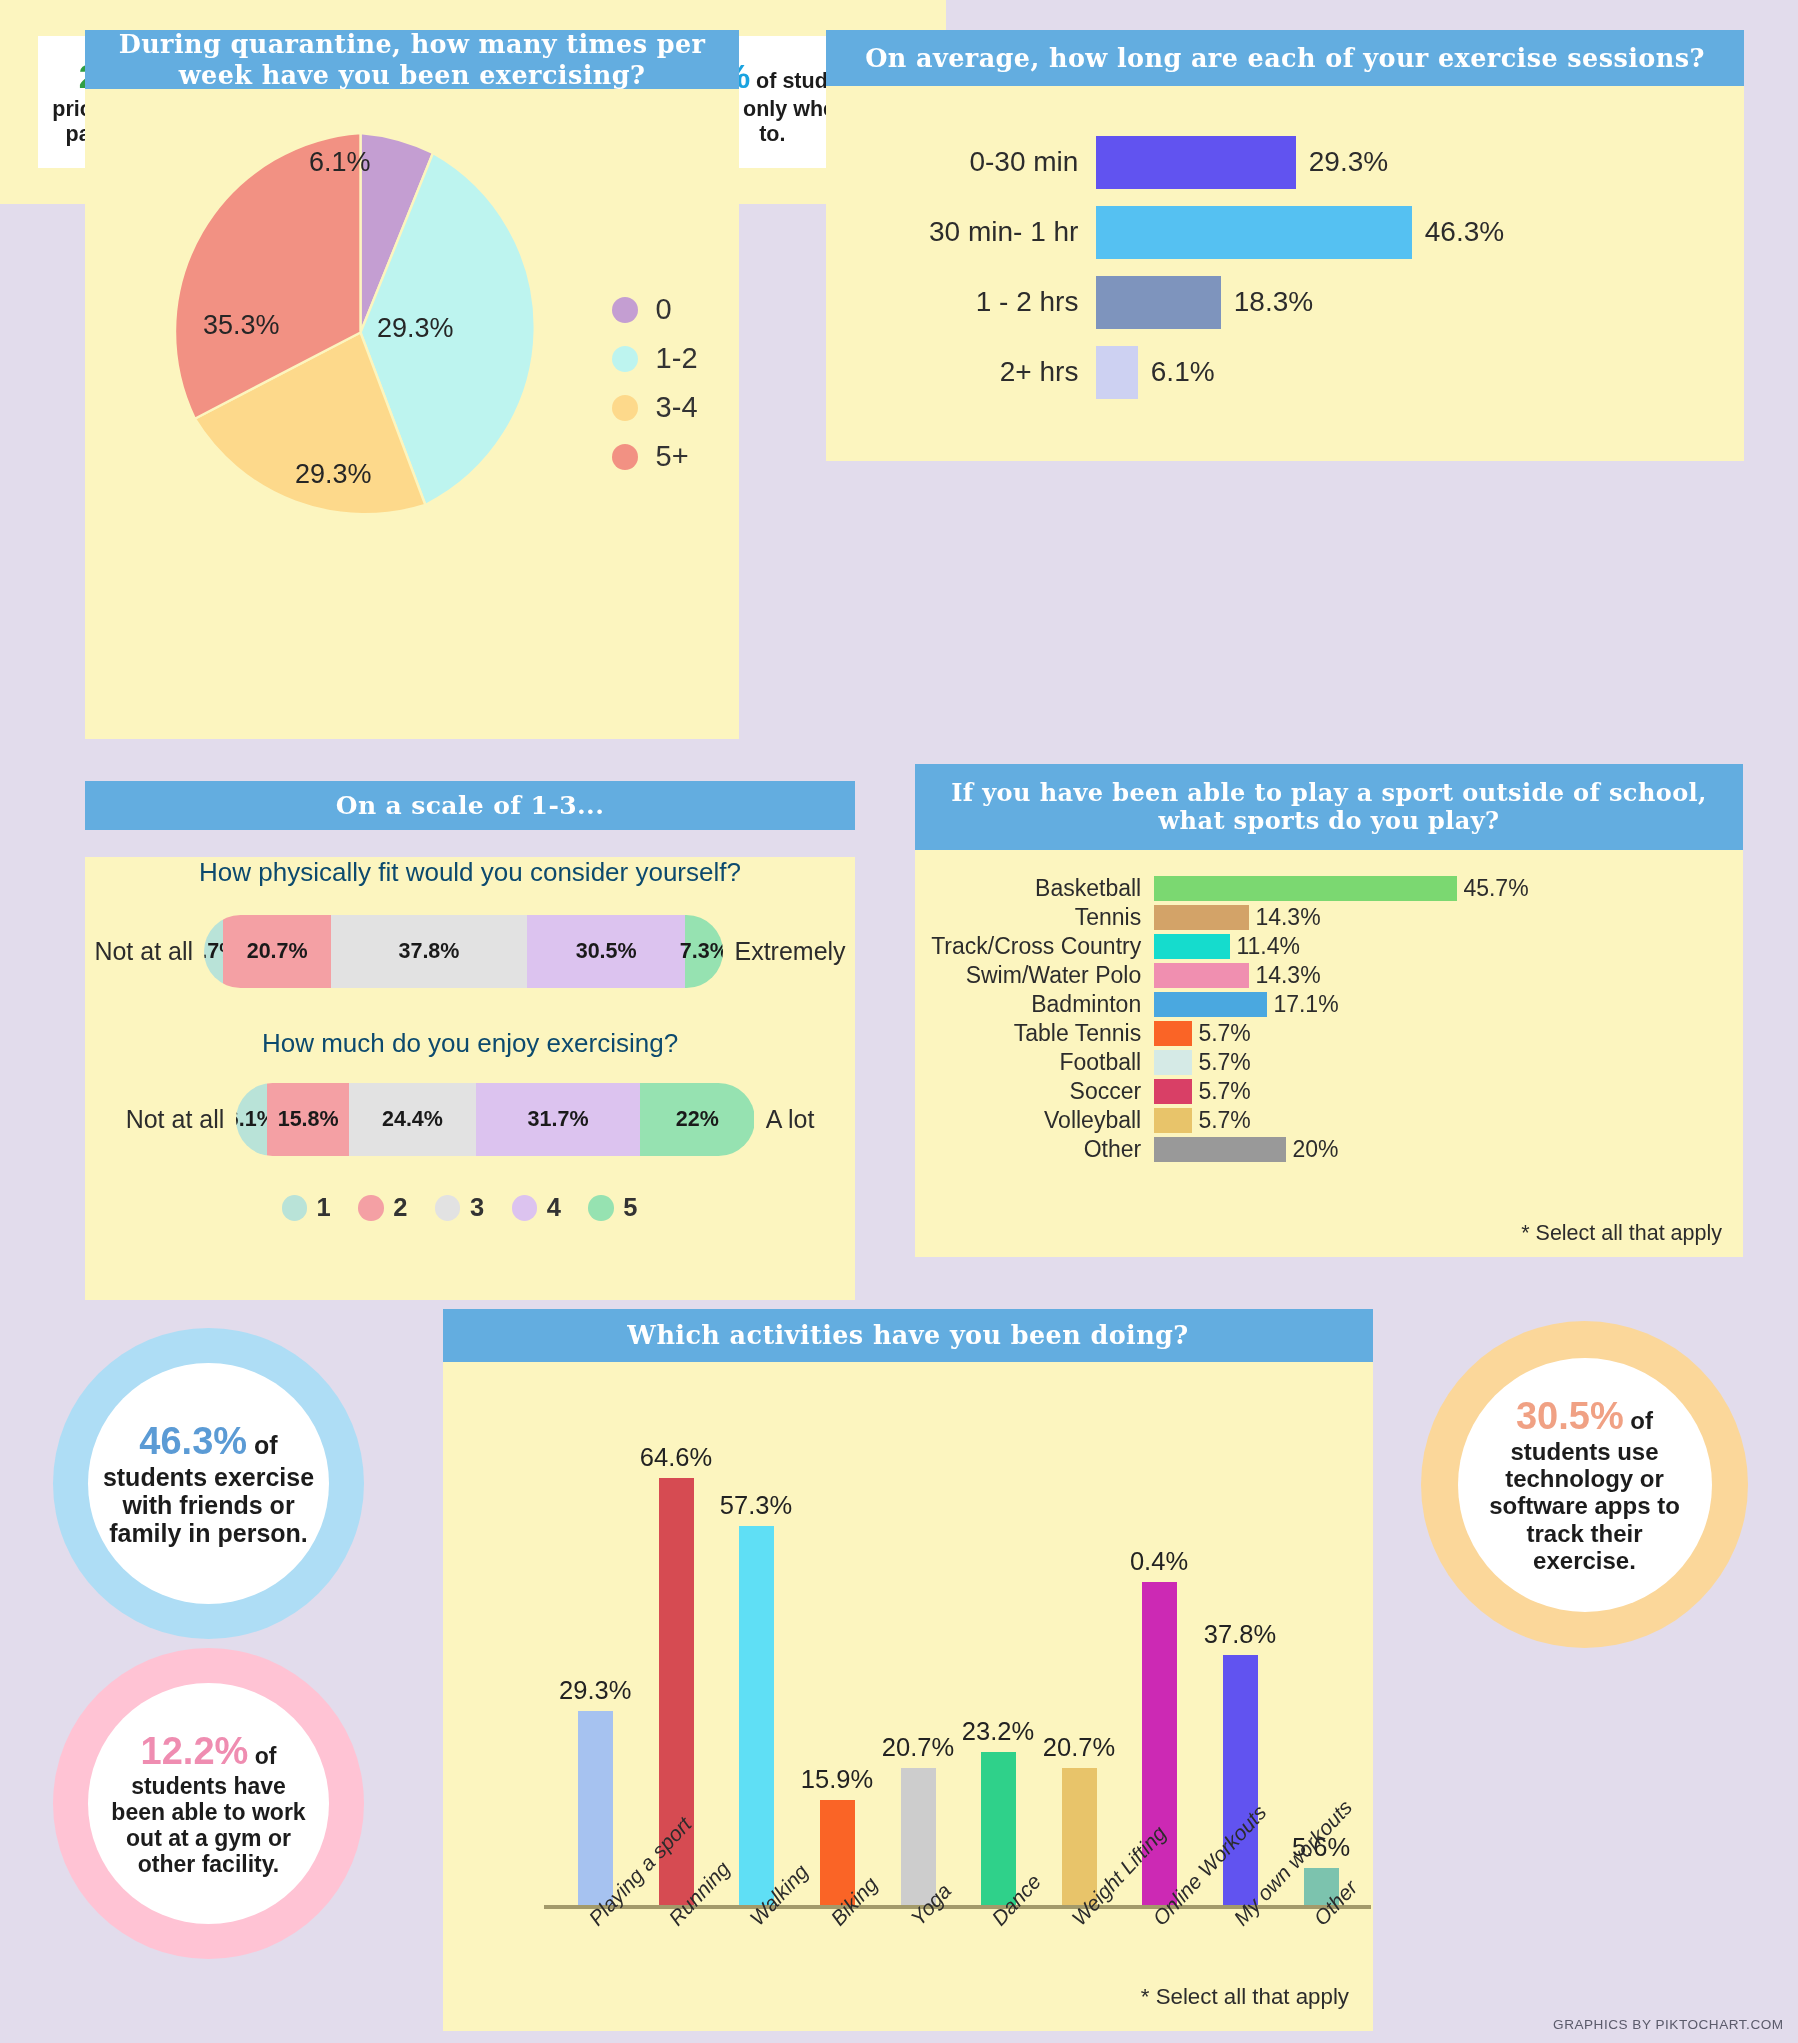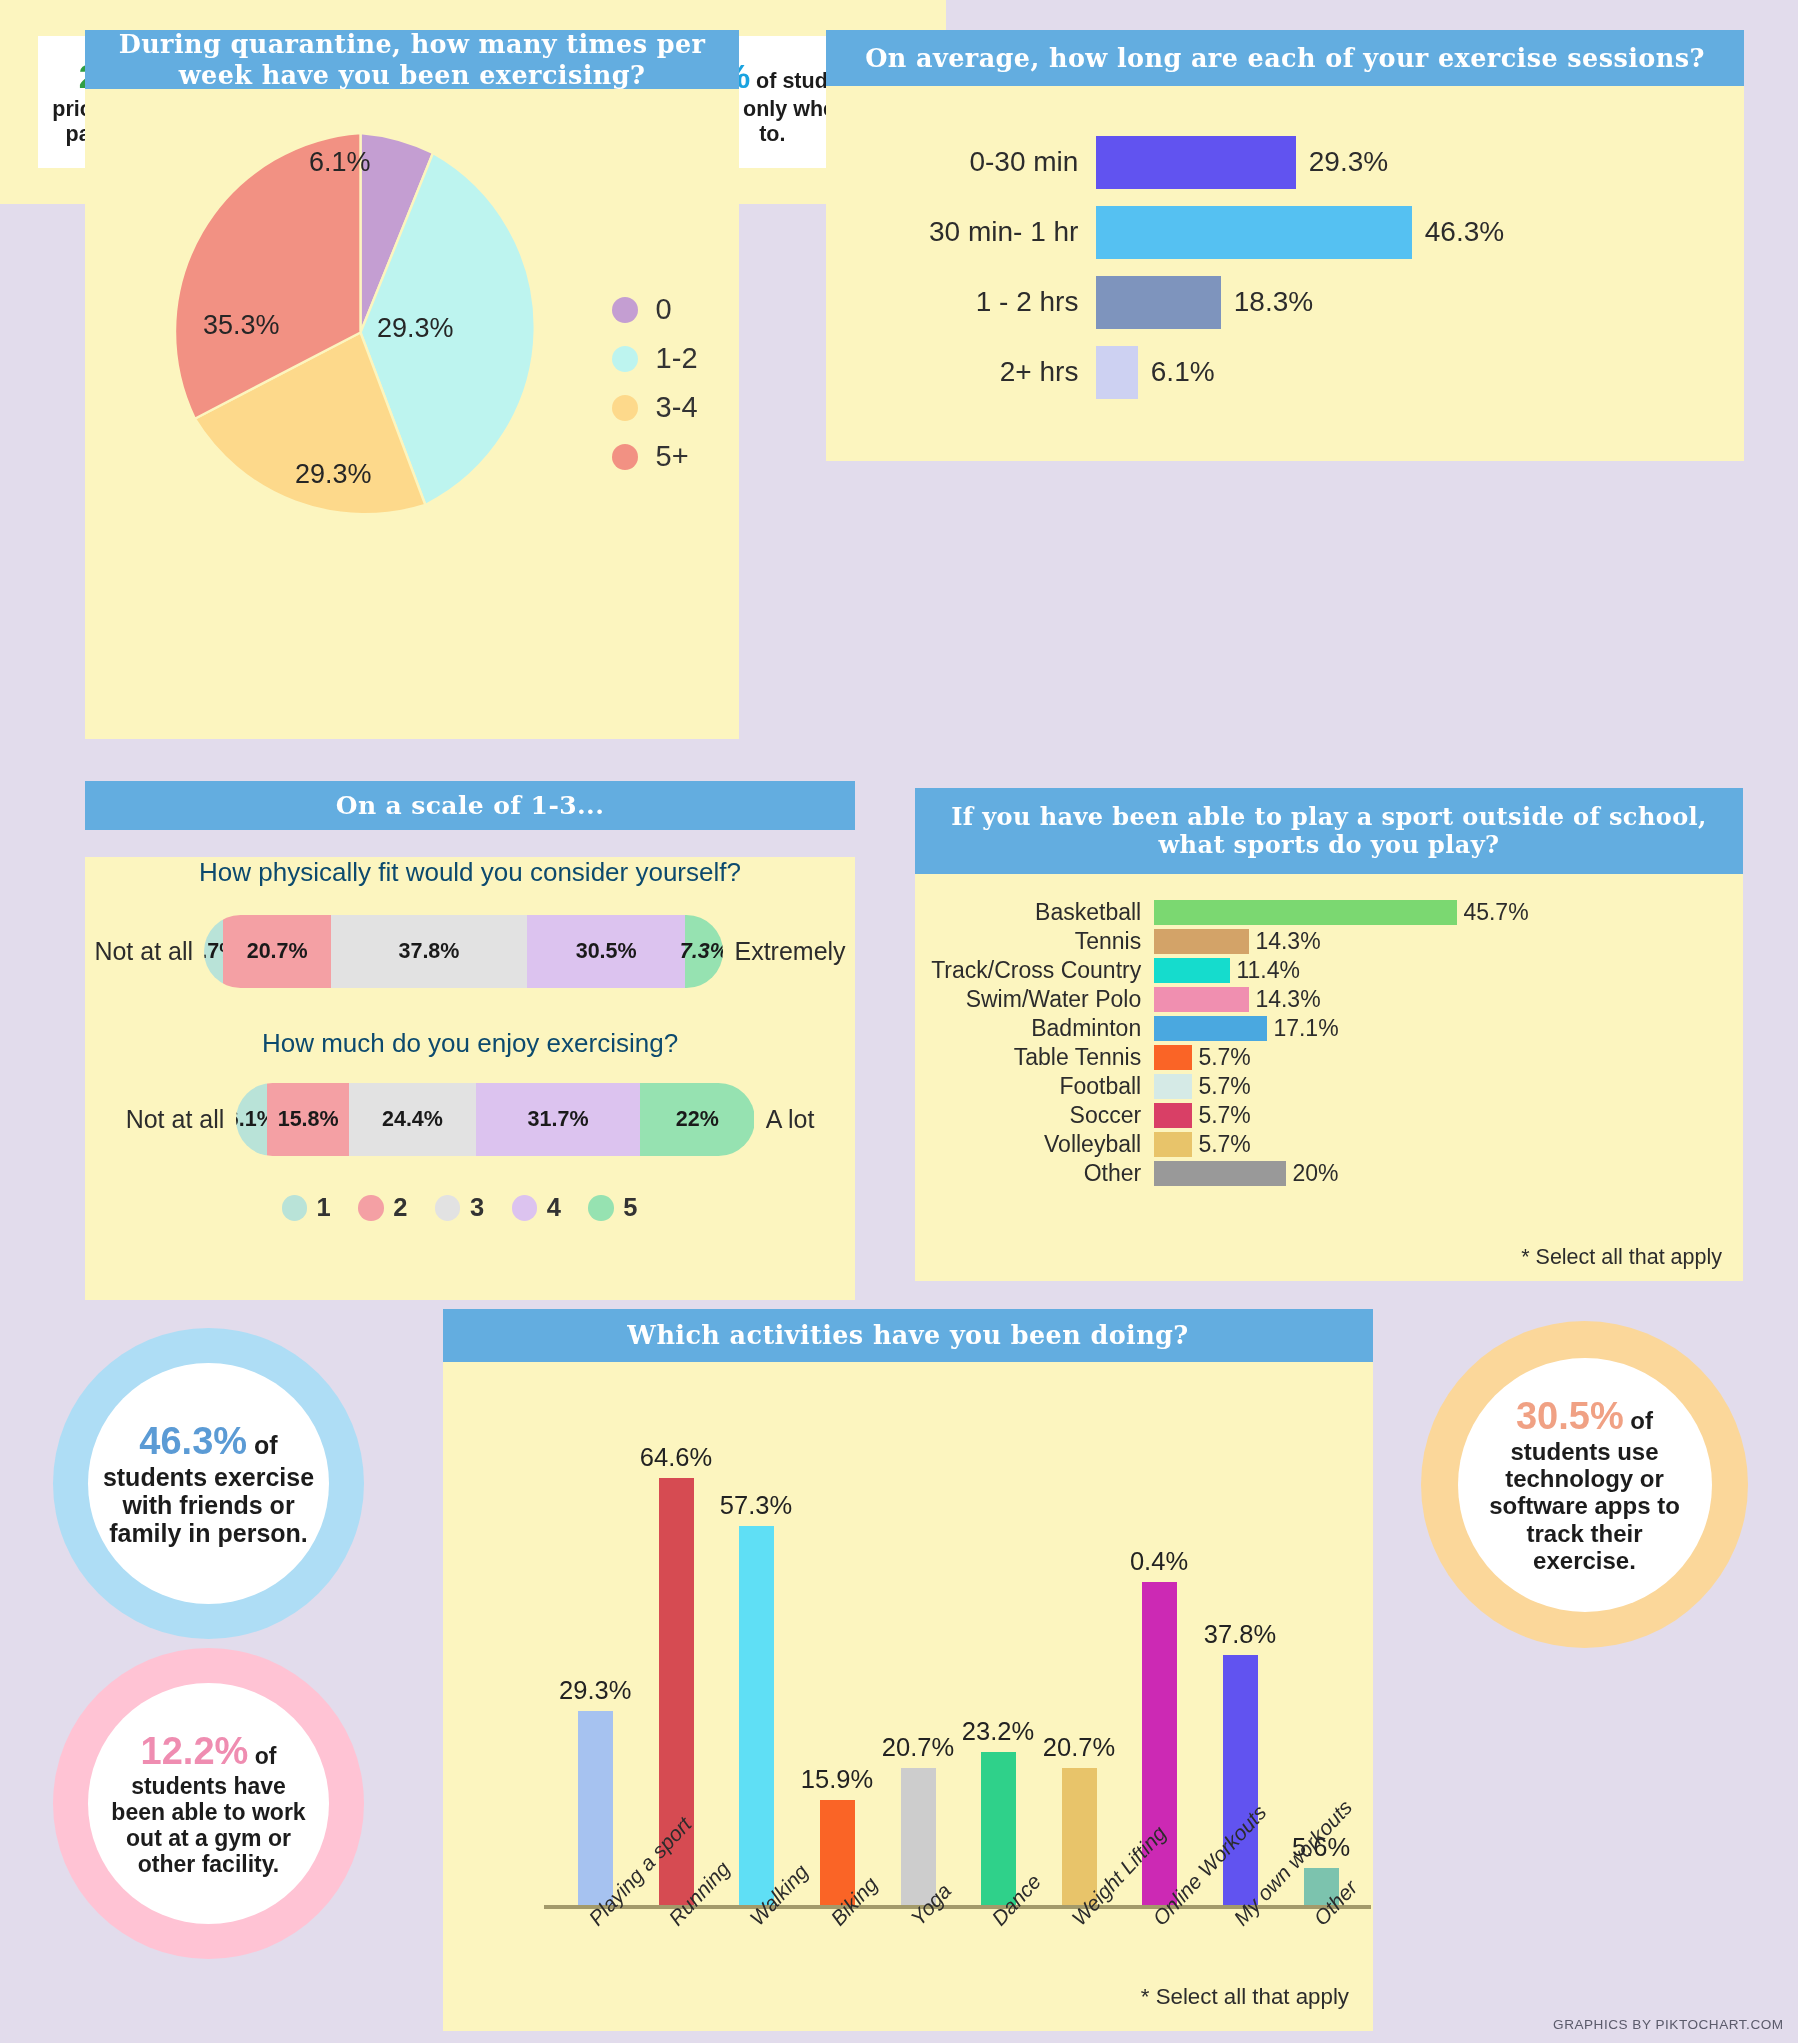--- a/index.html
+++ b/index.html
@@ -76,21 +76,21 @@
   .scale-end { font-size: 25px; color: #2c2c2c; white-space: nowrap; }
   .scale-strip { display: flex; height: 73px; border-radius: 37px; overflow: hidden;
                  margin: 0 11.2px; width: 519px; }
   .scale-seg { display: flex; align-items: center; justify-content: center;
                font-size: 21.5px; font-weight: bold; color: #1a1a1a; }
   #scale-legend { display: flex; align-items: center; justify-content: center; gap: 6.4px; }
   .sl-dot { width: 25.5px; height: 25.5px; border-radius: 50%; }
   .sl-num { font-size: 25.5px; font-weight: bold; color: #333; margin: 0 21px 0 9.6px; }
 
   
-  #sports-card { left: 887px; top: 788px; width: 856px; }
+  #sports-card { left: 887px; top: 764px; width: 856px; }
   #sports-card .card-head { height: 86px; font-size: 24px; padding: 0 16px; }
   #sports-card .card-body { height: 407px; position: relative; padding-top: 24px; }
   .sp-row { display: flex; align-items: center; height: 29px; }
   .sp-lbl { width: 239px; text-align: right; padding-right: 12.8px;
             font-size: 23px; color: #2c2c2c; }
   .sp-bar { height: 25.5px; }
   .sp-val { margin-left: 6.4px; font-size: 23px; color: #2c2c2c; white-space: nowrap; }
   .sp-note { position: absolute; right: 21px; bottom: 11.2px; font-size: 21.5px; color: #2c2c2c; }
 
   
@@ -244,21 +244,21 @@
             </div>
             <div class="scale-seg" style="background: rgb(244, 160, 164); width: 20.7%;">
               <span>20.7%</span>
             </div>
             <div class="scale-seg" style="background: rgb(226, 226, 226); width: 37.8%;">
               <span>37.8%</span>
             </div>
             <div class="scale-seg" style="background: rgb(220, 195, 239); width: 30.5%;">
               <span>30.5%</span>
             </div>
-            <div class="scale-seg" style="background: rgb(150, 226, 177); width: 7.3%; font-style: italic;">
+            <div class="scale-seg" style="background: rgb(150, 226, 177); width: 7.3%;">
               <span>7.3%</span>
             </div>
           </div>
         <span class="scale-end">Extremely</span>
       </div>
       <div class="scale-q" style="margin-top:40px">How much do you enjoy exercising?</div>
       <div class="scale-strip-row" style="margin-top:24px">
         <span class="scale-end">Not at all</span>
         <div class="scale-strip" id="strip-enjoy">
             <div class="scale-seg" style="background: rgb(185, 227, 216); width: 6.1%;">

